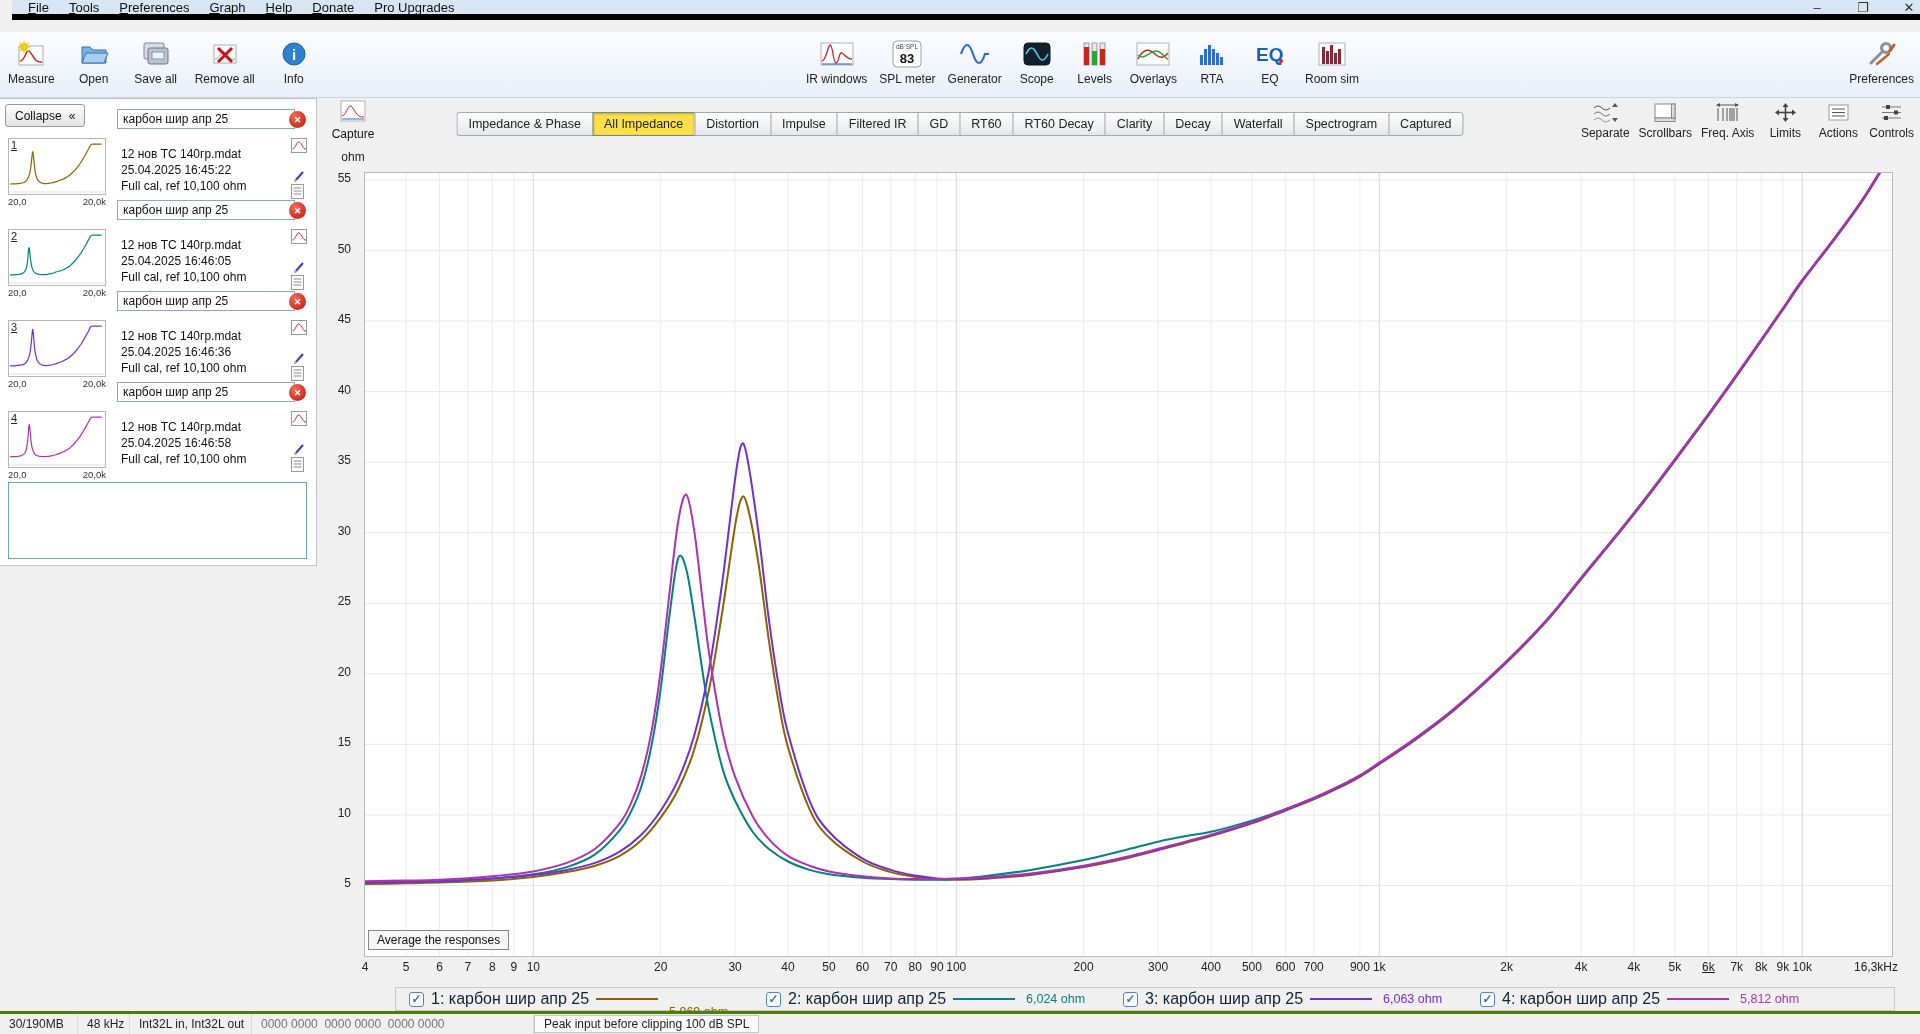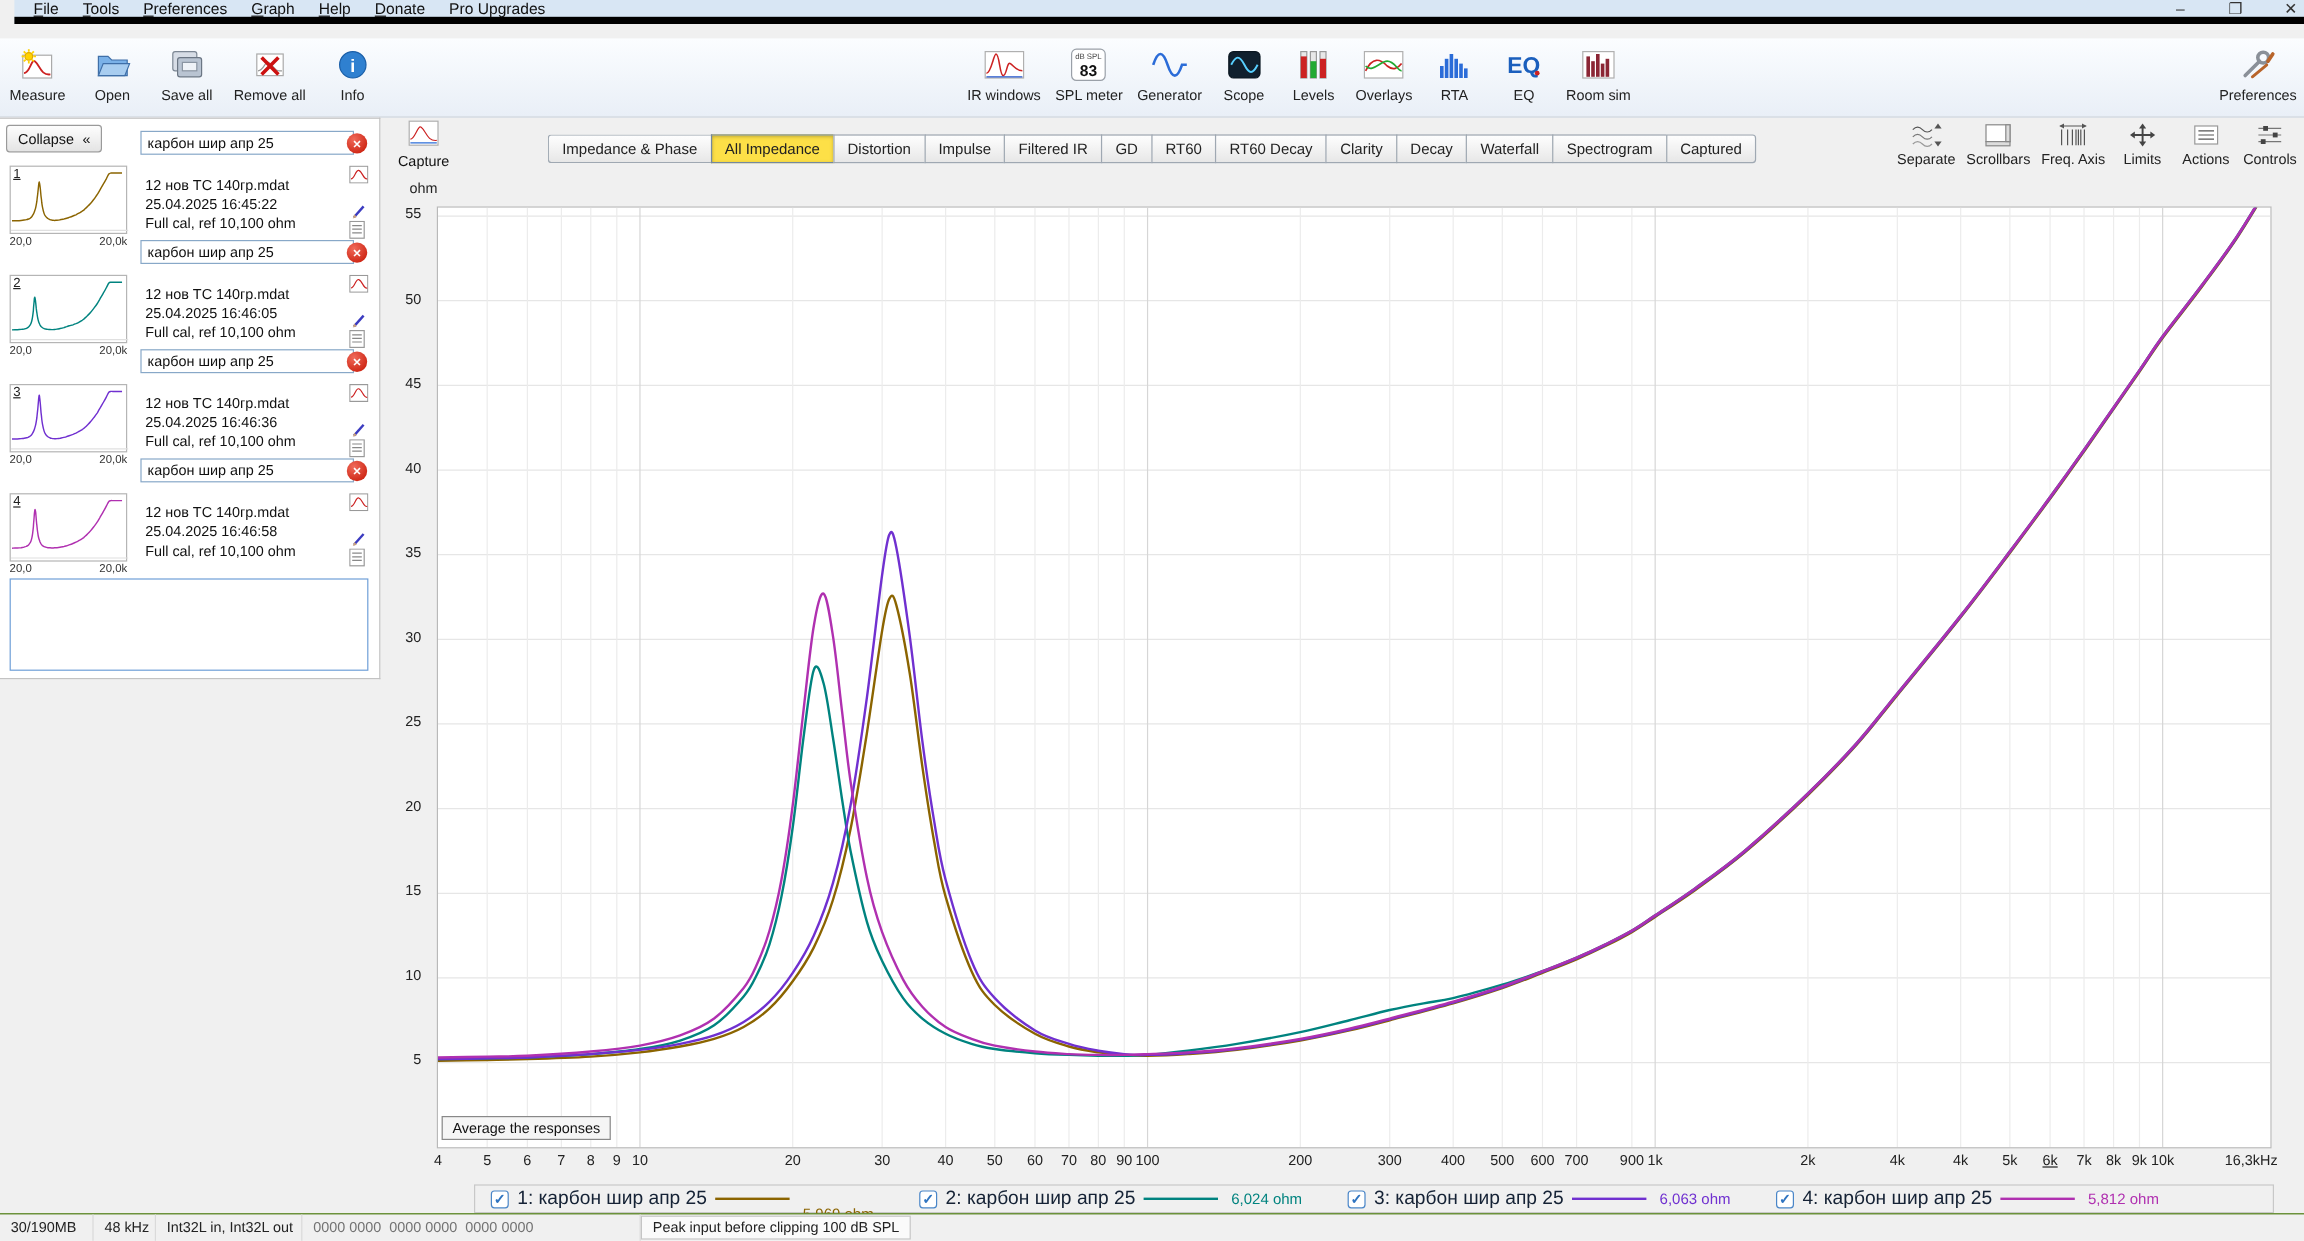--- a/index.html
+++ b/index.html
@@ -71,21 +71,21 @@
 .legend{position:absolute;left:395px;top:987px;width:1500px;height:24px;border:1px solid #c8c8c8;
   display:flex;align-items:center;background:#f0f0f0}
 .legend-entry{width:357px;display:flex;align-items:center;padding-left:13px;gap:7px}
 .lcb{width:15px;height:15px;background:#fff;border:1px solid #4a86c8;border-radius:3px;color:#2f74c0;
   font-size:12px;font-weight:bold;display:flex;align-items:center;justify-content:center;line-height:1}
 .llabel{font-size:16px;color:#152235;width:158px;white-space:nowrap;overflow:hidden}
 .lline{width:62px;border-top:2px solid #000;margin-right:4px}
 .lval{font-size:12.5px}
 
 .statusbar{position:absolute;left:0;bottom:0;width:100%;height:23px;background:#f0f0f0;
-  border-top:1px solid #4d7c0f;display:flex;align-items:stretch;font-size:12px;color:#222}
+  border-top:3px solid #4d7c0f;display:flex;align-items:stretch;font-size:12px;color:#222}
 .seg{display:flex;align-items:center;padding:0 9px;border-right:1px solid #dadada;white-space:pre}
 .s-mem{width:78px}.s-rate{width:52px}.s-io{width:122px}.s-hex{width:282px;color:#737373}
 .s-peak{border:1px solid #c5c5c5;background:#fafafa;margin:1px 0;border-right:1px solid #c5c5c5}
 </style>
 </head>
 <body>
 
 <div class="titlebar">
   <div class="menubar" id="menubar">
       <span class="menu-item"><u>F</u>ile</span>

